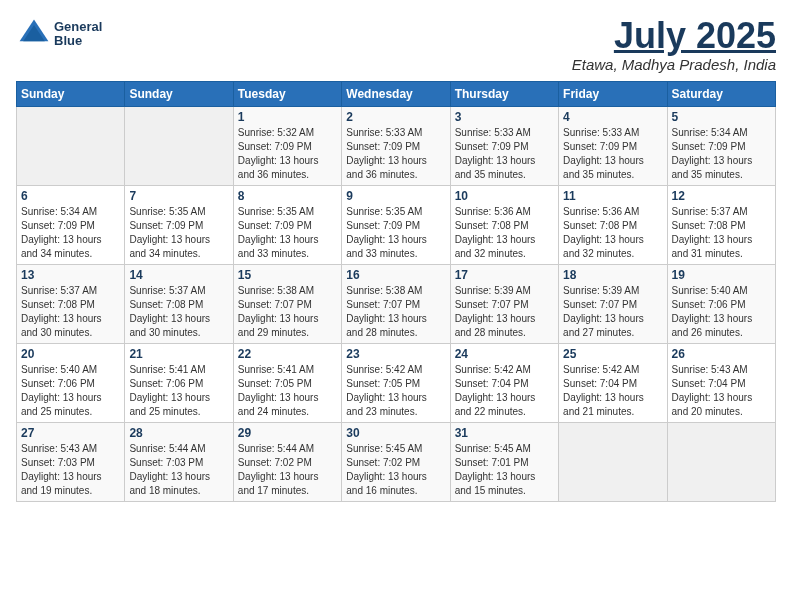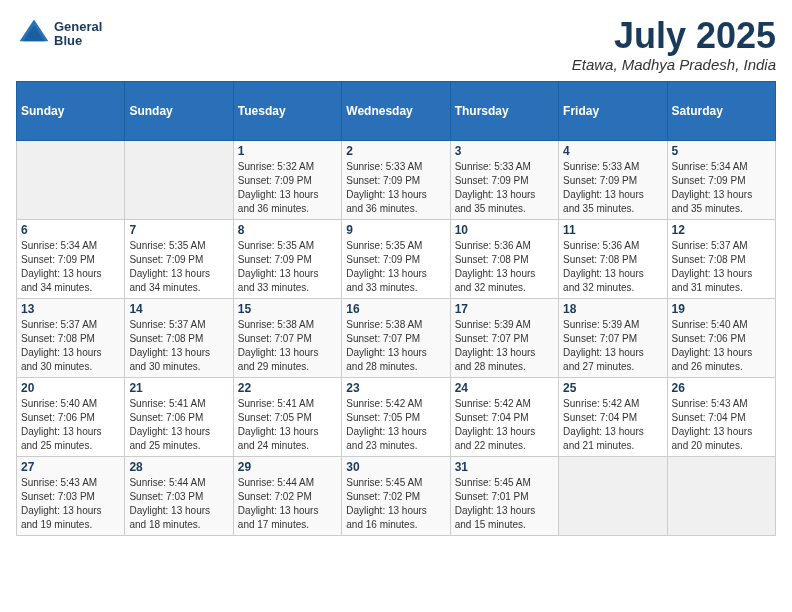--- a/index.html
+++ b/index.html
@@ -35,35 +35,36 @@
       height: 36px;
     }
     .title-section {
       text-align: right;
     }
     .month-title {
       font-size: 36px;
       font-weight: bold;
       color: #1a3a5c;
       line-height: 1.1;
+      text-decoration: underline;
     }
     .location {
       font-size: 15px;
       color: #333;
       font-style: italic;
     }
     table {
       width: 100%;
       border-collapse: collapse;
       font-size: 10.5px;
     }
     thead tr th {
       background-color: #2970b8;
       color: #fff;
-      padding: 22px 4px;
+      padding: 5px 4px;
       text-align: left;
       font-size: 12px;
       font-weight: bold;
       border: 1px solid #1a5fa0;
     }
     tbody tr td {
       border: 1px solid #ccc;
       padding: 3px 4px;
       vertical-align: top;
       min-height: 70px;

